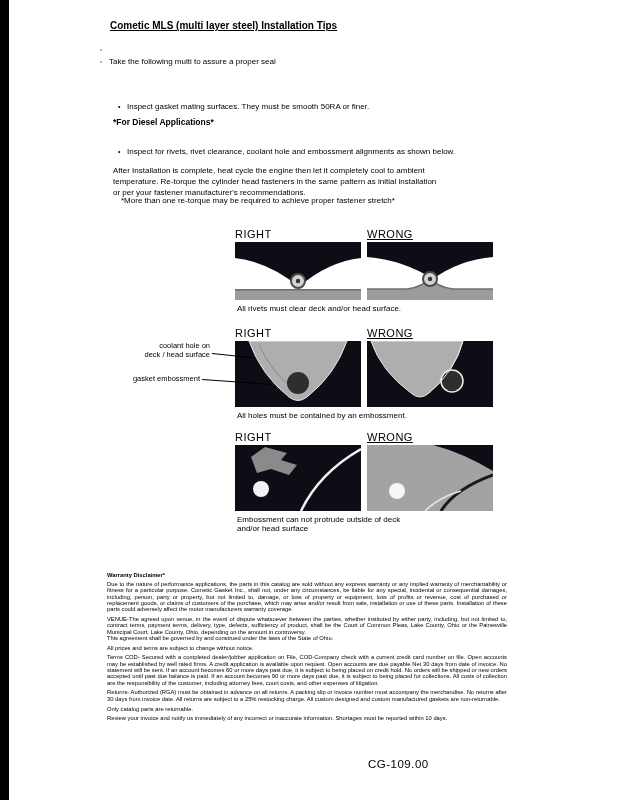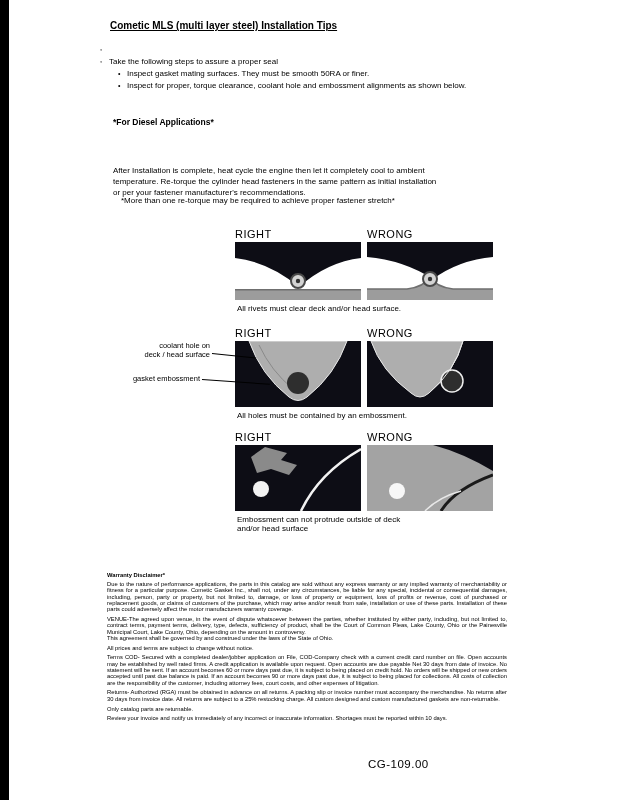--- a/index.html
+++ b/index.html
@@ -8,34 +8,34 @@
     font-family:"Liberation Sans","DejaVu Sans",sans-serif;color:#111;
   }
   .left-bar{position:absolute;left:0;top:0;width:9px;height:800px;background:#000;}
   .title{
     position:absolute;left:110px;top:20px;margin:0;
     font-size:10px;font-weight:bold;text-decoration:underline;color:#000;
   }
   .tips{position:absolute;left:100px;top:44px;width:440px;font-size:8px;color:#000;}
   .tip{display:flex;line-height:12px;}
   .tip .marker{width:9px;flex:0 0 9px;text-align:left;font-size:7px;line-height:12px;}
-  .tip.sub{margin-left:18px;}
+  .tip.sub{margin-left:18px;margin-top:33px;}
   .diesel-heading{position:absolute;left:113px;top:117px;font-size:8.5px;font-weight:bold;color:#000;}
   .para{position:absolute;left:113px;width:440px;font-size:8px;line-height:10.8px;white-space:pre-line;color:#000;}
   .p1{top:133px;}
   .p2{top:166px;}
   .note{position:absolute;left:113px;top:196px;font-size:8px;color:#000;margin-left:8px;}
 
   .diag-row{position:absolute;left:235px;width:258px;}
   .row1{top:228px;}
   .row2{top:327px;}
   .row3{top:431px;}
   .diag-labels{display:flex;width:258px;}
   .diag-labels span{flex:0 0 126px;font-size:11px;letter-spacing:.5px;color:#000;}
-  .diag-labels span:last-child{margin-left:6px;}
+  .diag-labels span:last-child{margin-left:6px;text-decoration:underline;}
   .diag-images{display:flex;gap:6px;margin-top:2px;}
   .diag-images svg{display:block;}
   .diag-caption{margin-top:4px;font-size:8px;white-space:pre-line;color:#000;padding-left:2px;}
 
   .callout{position:absolute;font-size:7.5px;line-height:9px;text-align:right;white-space:pre-line;color:#000;}
   .callout.coolant{left:118px;top:341px;width:92px;}
   .callout.embossment{left:112px;top:374px;width:88px;}
   .callout-line{position:absolute;border-top:1px solid #000;transform-origin:left center;}
   .line1{left:212px;top:353px;width:44px;transform:rotate(6deg);}
   .line2{left:202px;top:379px;width:68px;transform:rotate(4deg);}
@@ -52,29 +52,29 @@
   <div class="left-bar"></div>
 
   <h1 class="title">Cometic MLS (multi layer steel) Installation Tips</h1>
 
   <div class="tips">
     <div class="tip">
       <span class="marker">◦</span>
     </div>
     <div class="tip">
       <span class="marker">◦</span>
-      <span>Take the following steps to assure a proper seal</span>
+      <span>Take the following multi to assure a proper seal</span>
     </div>
     <div class="tip sub">
       <span class="marker">•</span>
       <span>Inspect gasket mating surfaces.  They must be smooth 50RA or finer.</span>
     </div>
     <div class="tip sub">
       <span class="marker">•</span>
-      <span>Inspect for proper, torque clearance, coolant hole and embossment alignments as shown below.</span>
+      <span>Inspect for rivets, rivet clearance, coolant hole and embossment alignments as shown below.</span>
     </div>
   </div>
 
   <div class="diesel-heading">*For Diesel Applications*</div>
   <div class="para p2">After Installation is complete, heat cycle the engine then let it completely cool to ambient
 temperature. Re-torque the cylinder head fasteners in the same pattern as initial installation
 or per your fastener manufacturer's recommendations.</div>
   <div class="note">*More than one re-torque may be required to achieve proper fastener stretch*</div>
 
   <div class="diag-row row1">

